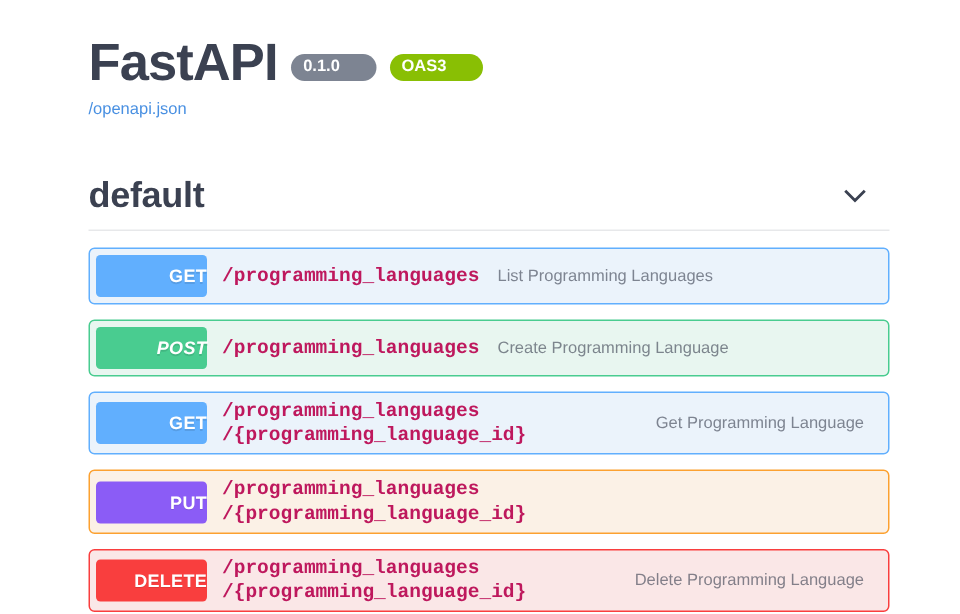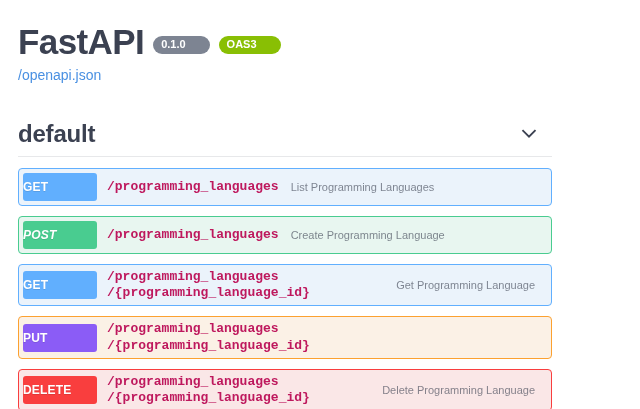--- a/index.html
+++ b/index.html
@@ -12,20 +12,21 @@
     height: 409px;
     overflow: hidden;
     font-family: "Liberation Sans", sans-serif;
     color: #3b4151;
   }
   .page {
     width: 568px;
     height: 409px;
     box-sizing: border-box;
     position: relative;
+    margin-left: 41px;
   }
 
   
   .topbar {
     padding: 24px 16px 0 18px;
   }
   .title-row {
     display: flex;
     align-items: center;
     gap: 9px;
@@ -48,21 +49,21 @@
     line-height: 1;
     font-family: "Liberation Sans", sans-serif;
     position: relative;
     top: 3px;
   }
   .pill-version { background: #7d8492; }
   .pill-oas { background: #89bf04; }
 
   .spec-link {
     margin-top: 6px;
-    font-size: 14px;
+    font-size: 11px;
     color: #4990e2;
     text-decoration: none;
     display: inline-block;
     font-family: "Liberation Sans", sans-serif;
   }
 
   
   .tag-block {
     margin-top: 36px;
     padding: 0 16px 0 18px;
@@ -99,21 +100,21 @@
     border: 1px solid transparent;
     margin-bottom: 10px;
     min-height: 32px;
     padding: 4px;
     box-sizing: border-box;
   }
   .op-method {
     flex: 0 0 auto;
     width: 74px;
     min-width: 74px;
-    text-align: left;
+    text-align: right;
     color: #ffffff;
     font-size: 12px;
     font-weight: bold;
     font-family: "Liberation Sans", sans-serif;
     border-radius: 3px;
     padding: 7px 0;
     letter-spacing: 0.2px;
     text-shadow: 0 1px 0 rgba(0,0,0,0.1);
   }
   .op-path {

